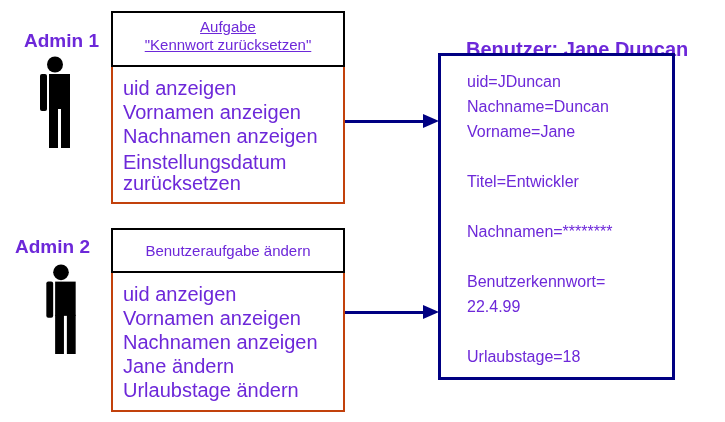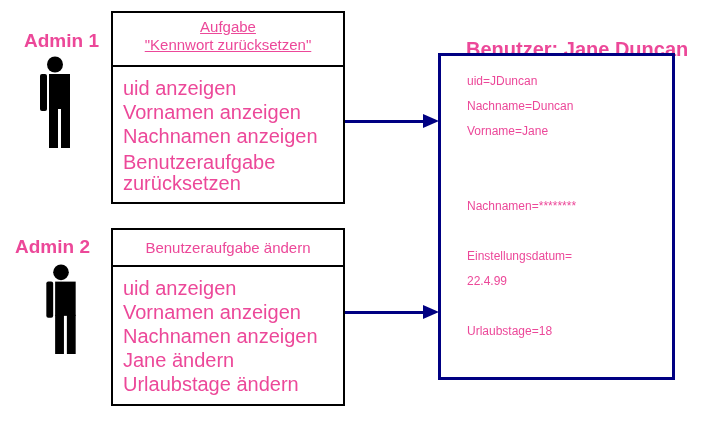--- a/index.html
+++ b/index.html
@@ -1,41 +1,41 @@
 <!DOCTYPE html>
 <html><head>
 <meta charset="utf-8">
 <style>
   html,body{margin:0;padding:0;background:#ffffff;}
   .canvas{
     position:relative;width:725px;height:422px;background:#ffffff;
-    font-family:"Liberation Sans",sans-serif;color:#ec4899;overflow:hidden;
+    font-family:"Liberation Sans",sans-serif;color:#6d28d9;overflow:hidden;
   }
   .admin-label{position:absolute;font-size:19px;font-weight:bold;white-space:nowrap;}
   .person{position:absolute;}
   .task-box{position:absolute;left:111px;width:234px;}
   .task-header{
     box-sizing:border-box;border:2px solid #000000;background:#ffffff;
     text-align:center;font-size:15px;line-height:18px;position:relative;z-index:2;
   }
   .task-header.h1{height:56px;padding-top:5px;text-decoration:underline;}
-  .task-header.h2{height:39px;display:flex;align-items:center;justify-content:center;}
+  .task-header.h2{height:45px;display:flex;align-items:center;justify-content:center;}
   .task-body{
-    box-sizing:border-box;border:2px solid #000000;background:#ffffff;
+    box-sizing:border-box;border:2px solid #c2410c;background:#ffffff;
     margin-top:-2px;padding:9px 6px 1px 10px;font-size:20px;position:relative;z-index:1;
   }
   .task-body.b1{height:139px;}
   .task-body.b2{height:141px;}
   .task-item{line-height:24px;}
   .task-item.wrap{margin-top:4px;line-height:21px;}
   .user-heading{position:absolute;left:466px;top:26px;font-size:20px;font-weight:bold;white-space:nowrap;margin-top:12px;}
   .user-box{
     position:absolute;left:438px;top:53px;width:237px;height:327px;
     box-sizing:border-box;border:3px solid #000082;background:#ffffff;
-    padding:13px 16px 0 26px;font-size:12px;
+    padding:13px 16px 0 26px;font-size:16px;
   }
   .user-line{height:25px;line-height:25px;white-space:nowrap;}
   .arrow-line{position:absolute;height:3px;background:#000082;}
   .arrow-head{
     position:absolute;width:0;height:0;
     border-top:7px solid transparent;border-bottom:7px solid transparent;
     border-left:16px solid #000082;
   }
 </style>
 </head>
@@ -57,21 +57,21 @@
 
   <div class="task-box" style="top:11px;">
     <div class="task-header h1">
       <div>Aufgabe</div>
       <div>"Kennwort zurücksetzen"</div>
     </div>
     <div class="task-body b1">
       <div class="task-item">uid anzeigen</div>
       <div class="task-item">Vornamen anzeigen</div>
       <div class="task-item">Nachnamen anzeigen</div>
-      <div class="task-item wrap">Benutzeraufgabe zurücksetzen</div>
+      <div class="task-item wrap">Einstellungsdatum zurücksetzen</div>
     </div>
   </div>
 
   <div class="admin-label" style="left:15px;top:236px;">Admin 2</div>
 
   <svg class="person" style="left:42px;top:264px;" width="38" height="90" viewBox="0 0 38 92" aria-hidden="true">
     <g fill="#000000">
       <circle cx="19" cy="8.5" r="8"></circle>
       <rect x="4" y="18" width="7" height="37" rx="2"></rect>
       <rect x="13" y="18" width="21" height="35"></rect>
@@ -99,22 +99,23 @@
   <div class="arrow-line" style="left:345px;top:311px;width:80px;"></div>
   <div class="arrow-head" style="left:423px;top:305px;"></div>
 
   <div class="user-heading">Benutzer: Jane Duncan</div>
 
   <div class="user-box">
     <div class="user-line">uid=JDuncan</div>
     <div class="user-line">Nachname=Duncan</div>
     <div class="user-line">Vorname=Jane</div>
     <div class="user-line"></div>
+    <div class="user-line">Titel=Entwickler</div>
     <div class="user-line"></div>
     <div class="user-line">Nachnamen=********</div>
     <div class="user-line"></div>
-    <div class="user-line">Einstellungsdatum=</div>
+    <div class="user-line">Benutzerkennwort=</div>
     <div class="user-line">22.4.99</div>
     <div class="user-line"></div>
     <div class="user-line">Urlaubstage=18</div>
   </div>
 
 </div>
 
 </body></html>

